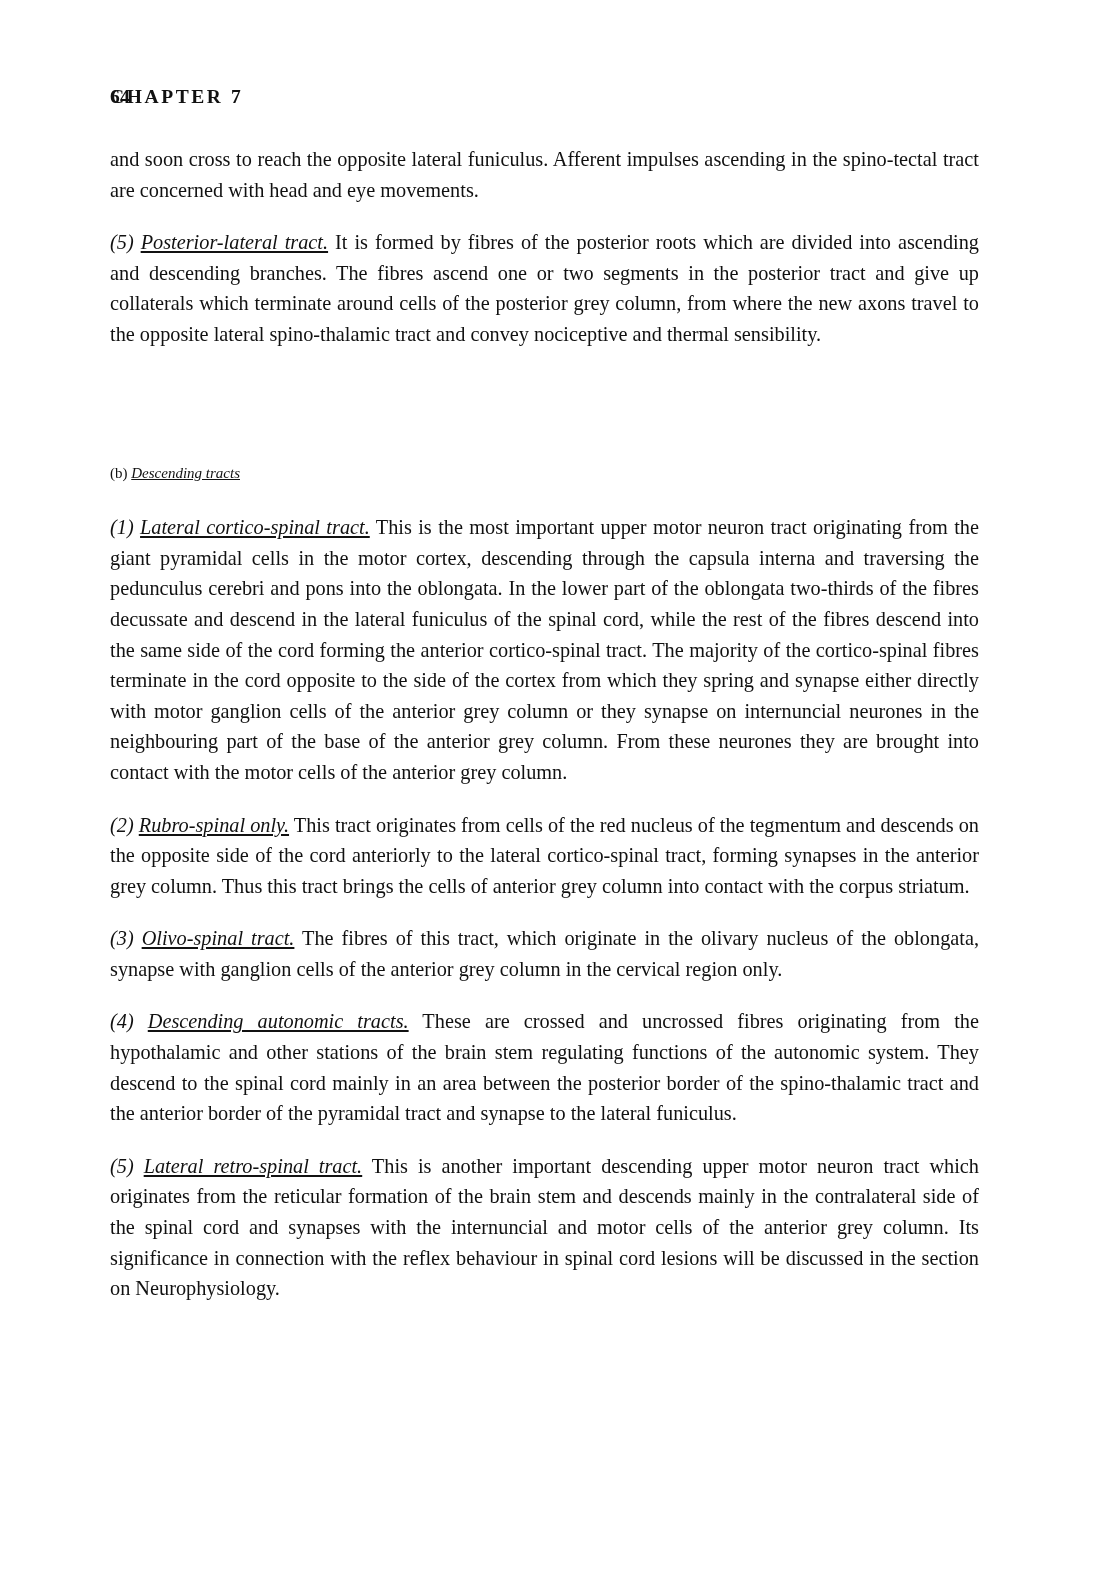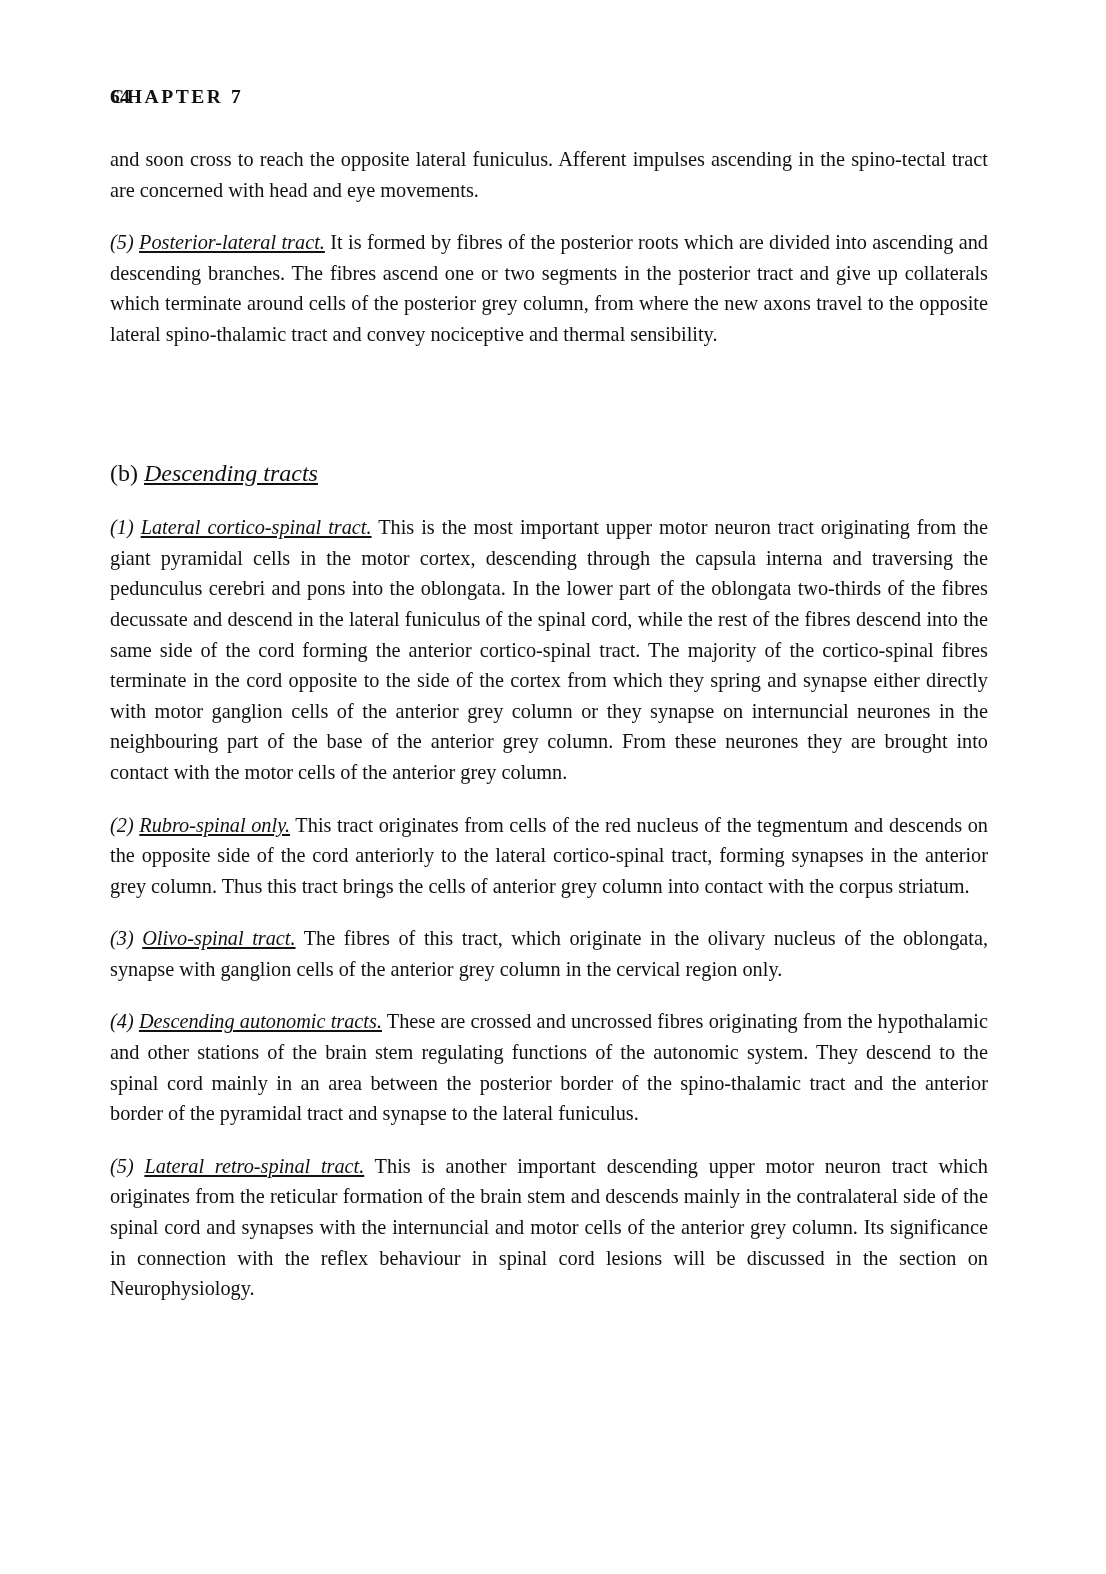--- a/index.html
+++ b/index.html
@@ -43,39 +43,39 @@
     font-size: 19.5px;
     letter-spacing: 2.6px;
   }
   .body-text {
     font-size: 20.3px;
     line-height: 30.6px;
     text-align: justify;
     text-justify: inter-word;
   }
   p.para {
-    margin: 0 8px 22px 0;
+    margin: 0 17px 22px 0;
     text-align: justify;
   }
   p.para.tight {
     margin-bottom: 0;
   }
   p.spaced-top {
     margin-top: 52px;
   }
   .it {
     font-style: italic;
     text-decoration: underline;
   }
   .num {
     font-style: italic;
   }
   .sec-head {
     margin: 0 0 24px 0;
-    font-size: 24px;
+    font-size: 15px;
     line-height: 30.6px;
   }
   .gap-big {
     height: 34px;
   }
 </style>
 </head>
 <body>
 
 <div class="page">

